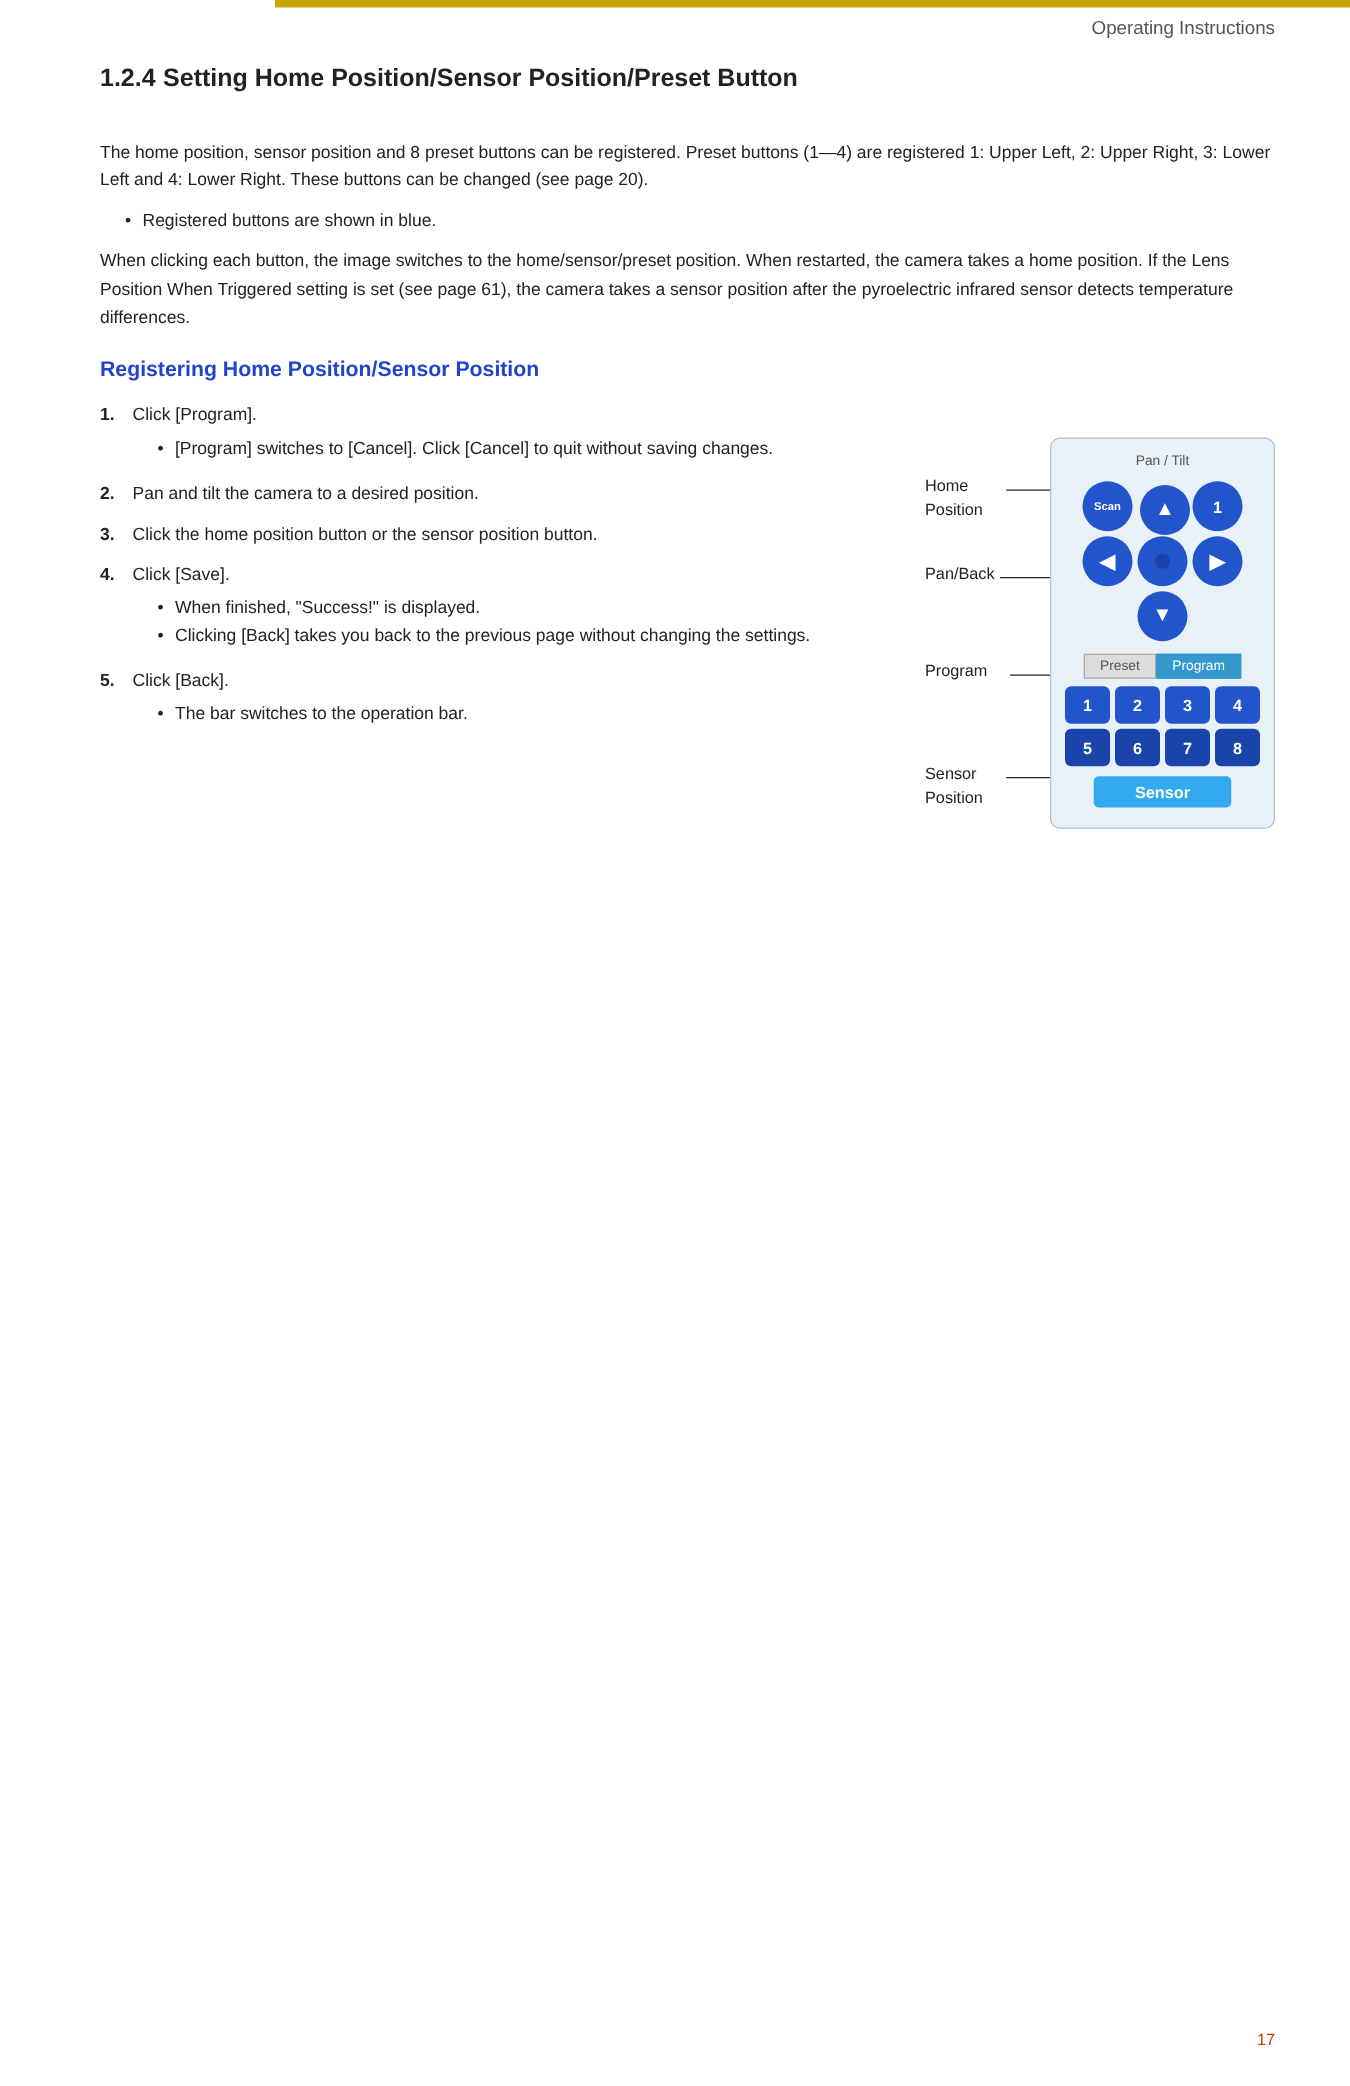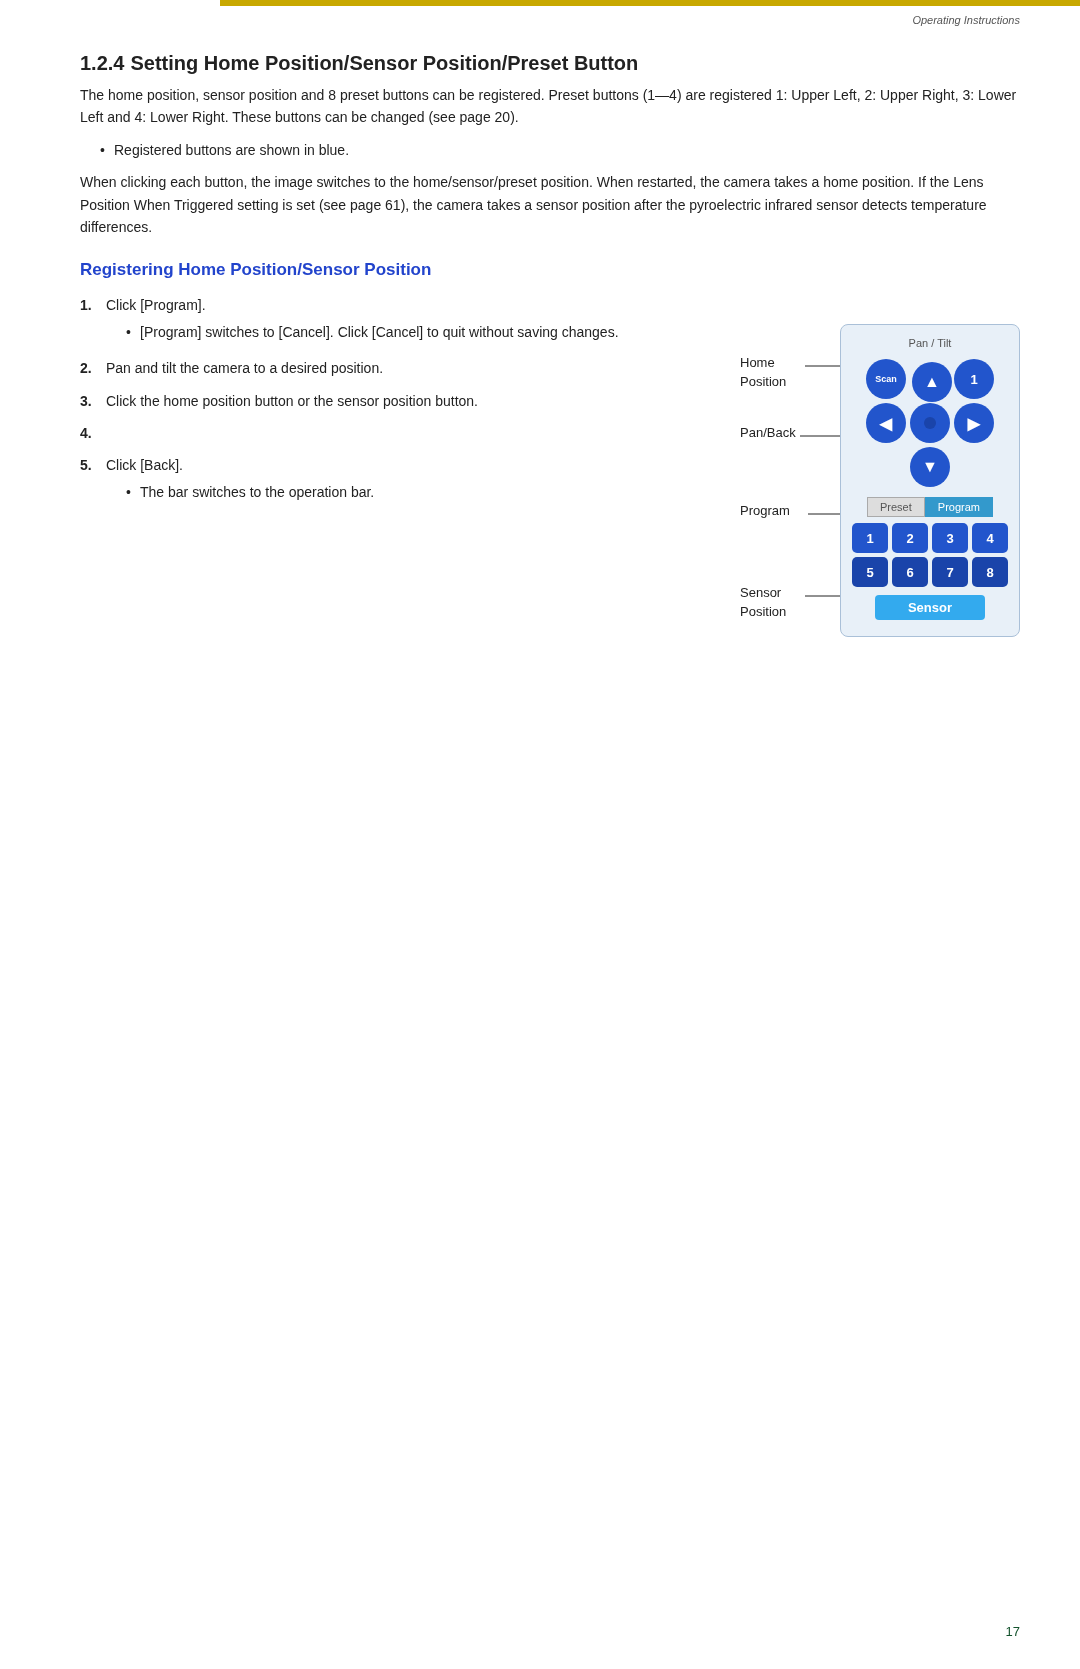--- a/index.html
+++ b/index.html
@@ -21,40 +21,39 @@
       width: 860px;
       height: 6px;
       background: #c8a800;
     }
 
     
     .header-label {
       position: absolute;
       top: 14px;
       right: 60px;
-      font-size: 11px;
+      font-size: 15px;
       color: #555;
-      font-style: italic;
     }
 
     
     .main-content {
       position: absolute;
       top: 50px;
       left: 80px;
       right: 60px;
       bottom: 60px;
     }
 
     
     .section-title {
       font-size: 20px;
       font-weight: bold;
       color: #222;
-      margin-bottom: 8px;
+      margin-bottom: 34px;
       line-height: 1.3;
     }
 
     .section-number {
       margin-right: 6px;
     }
 
     
     .body-text {
       font-size: 14px;
@@ -311,21 +310,21 @@
       right: 0;
       width: 230px;
     }
 
     
     .page-number {
       position: absolute;
       bottom: 30px;
       right: 60px;
       font-size: 13px;
-      color: #14532d;
+      color: #c2410c;
       margin-left: 46px;
     }
   </style>
 </head>
 <body>
 
 <div class="top-bar"></div>
 
 <div class="header-label">Operating Instructions</div>
 
@@ -369,20 +368,27 @@
 
         <li>
           <span class="step-num">3</span>
           <div>
             <span>Click the home position button or the sensor position button.</span>
           </div>
         </li>
 
         <li>
           <span class="step-num">4</span>
+          <div>
+            <span>Click [Save].</span>
+            <ul class="step-sub">
+              <li>When finished, "Success!" is displayed.</li>
+              <li>Clicking [Back] takes you back to the previous page without changing the settings.</li>
+            </ul>
+          </div>
         </li>
 
         <li>
           <span class="step-num">5</span>
           <div>
             <span>Click [Back].</span>
             <ul class="step-sub">
               <li>The bar switches to the operation bar.</li>
             </ul>
           </div>

